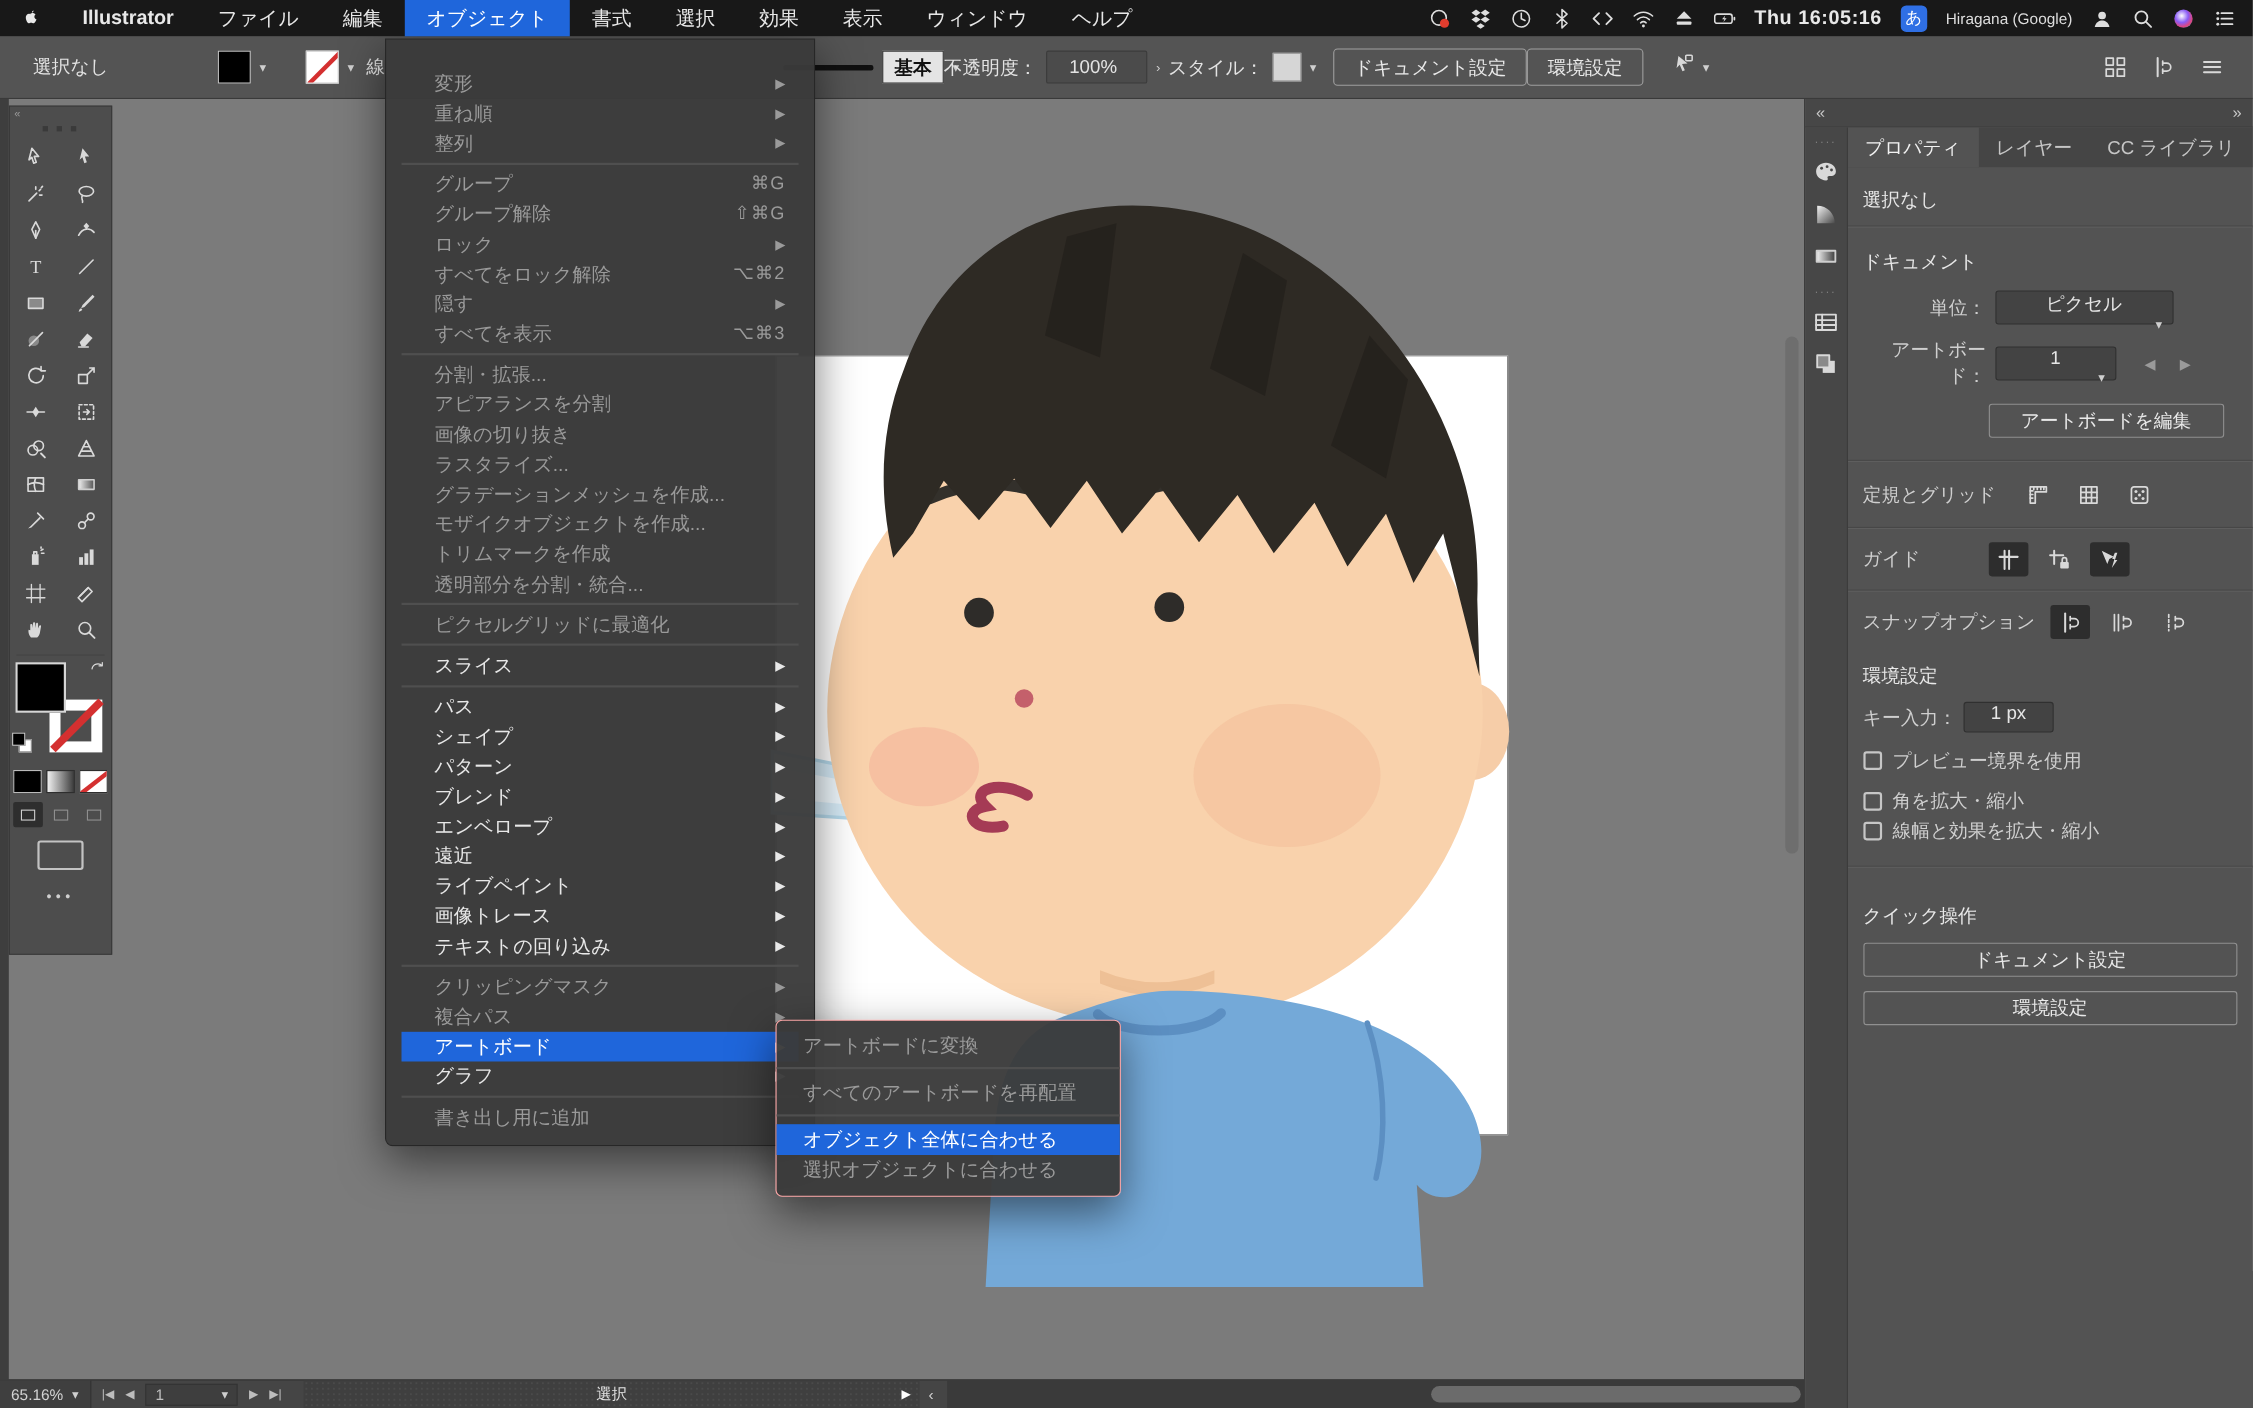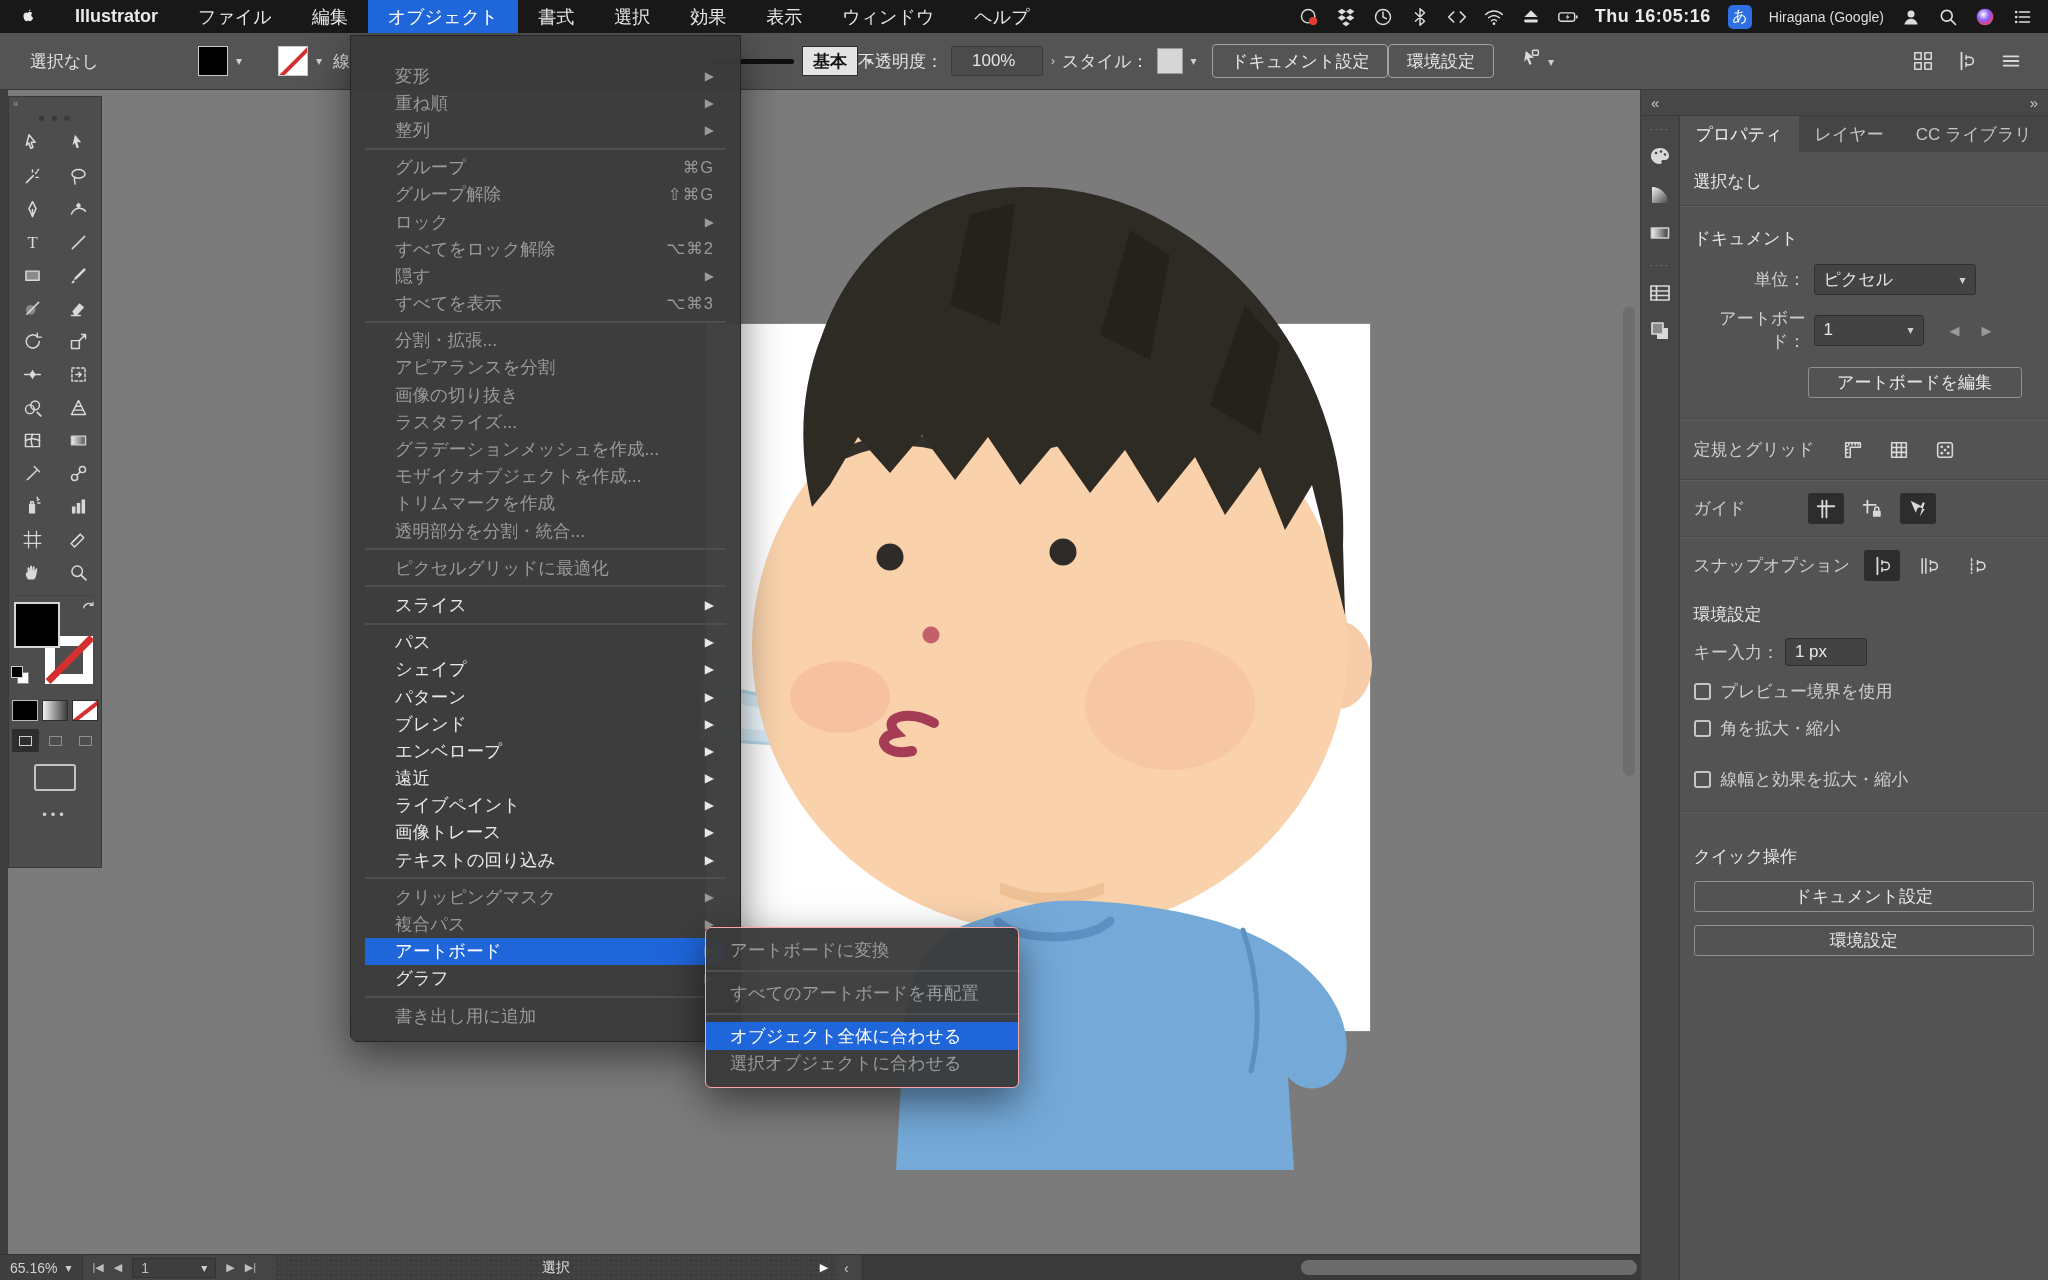--- a/index.html
+++ b/index.html
@@ -88,21 +88,21 @@
   .panel { flex:1; background:#535353; display:flex; flex-direction:column; }
   .tabbar { height:36px; background:#454545; display:flex; color:#c6c6c6; font-size:17px; }
   .tab { padding:0 16px; display:flex; align-items:center; white-space:nowrap; }
   .tab.active { background:#535353; color:#f2f2f2; }
   .panel-content { flex:1; padding:0 14px; color:#d9d9d9; font-size:17px; position:relative; }
   .p-row { display:flex; align-items:center; }
   .p-sep { border-top:1px solid #474747; border-bottom:1px solid #5e5e5e; margin:12px -14px 0; }
   .p-title { color:#e8e8e8; }
   .p-label { color:#cfcfcf; }
   .dd { background:#434343; border:1px solid #303030; border-radius:3px; height:31px; display:flex; align-items:center;
-    padding:0 9px; color:#e6e6e6; }
+    padding:0 9px; color:#e6e6e6;flex-direction:column; }
   .dd .chev { margin-left:auto; }
   .p-btn { border:1px solid #909090; border-radius:3px; height:31px; background:transparent; color:#e9e9e9;
     font-size:17px; font-family:inherit; display:flex; align-items:center; justify-content:center; }
   .icon-btn { width:36px; height:31px; display:flex; align-items:center; justify-content:center; border-radius:3px; }
   .icon-btn.active { background:#2d2d2d; }
   .cbx { width:17px; height:17px; border:2px solid #c6c6c6; border-radius:3px; margin-right:10px; flex:none; }
   .nav-arrow { color:#9a9a9a; font-size:13px; }
 
   
   .statusbar { position:absolute; left:0; bottom:0; width:1640px; height:26px; background:#454545; border-top:1px solid #323232;
@@ -803,21 +803,21 @@
         </div>
         <div id="pref-checkboxes">
             <div class="p-row" style="margin-top: 14px;">
               <span class="cbx"></span>
               <span class="p-label">プレビュー境界を使用</span>
             </div>
             <div class="p-row" style="margin-top: 14px;">
               <span class="cbx"></span>
               <span class="p-label">角を拡大・縮小</span>
             </div>
-            <div class="p-row" style="margin-top: 28px; text-align: right;">
+            <div class="p-row" style="margin-top: 4px; text-align: right;">
               <span class="cbx"></span>
               <span class="p-label">線幅と効果を拡大・縮小</span>
             </div>
           </div>
         <div class="p-sep" style="margin-top:20px"></div>
         <div class="p-row" style="margin-top:32px">
           <span class="p-title">クイック操作</span>
         </div>
         <div id="quick-buttons">
             <button class="p-btn" style="width: 100%; margin-top: 13px;">ドキュメント設定</button>

